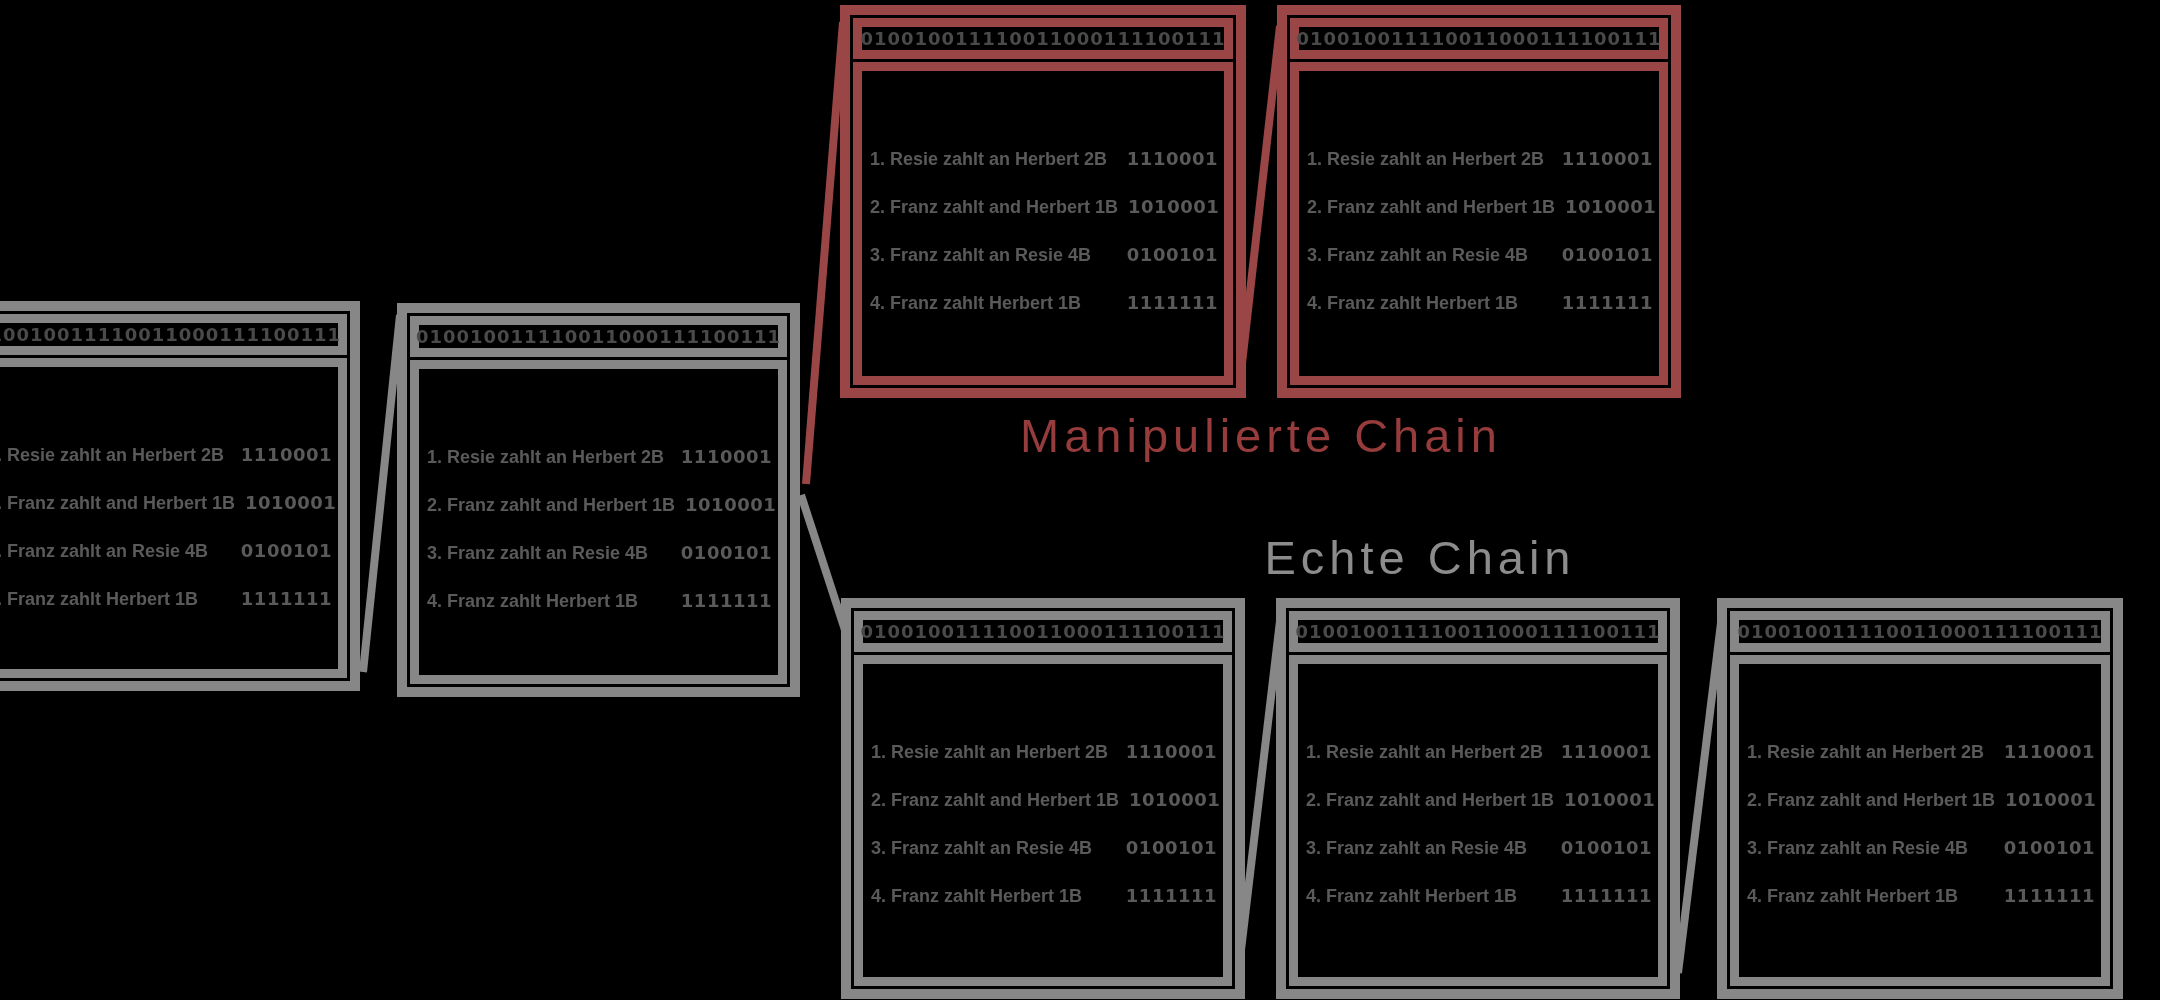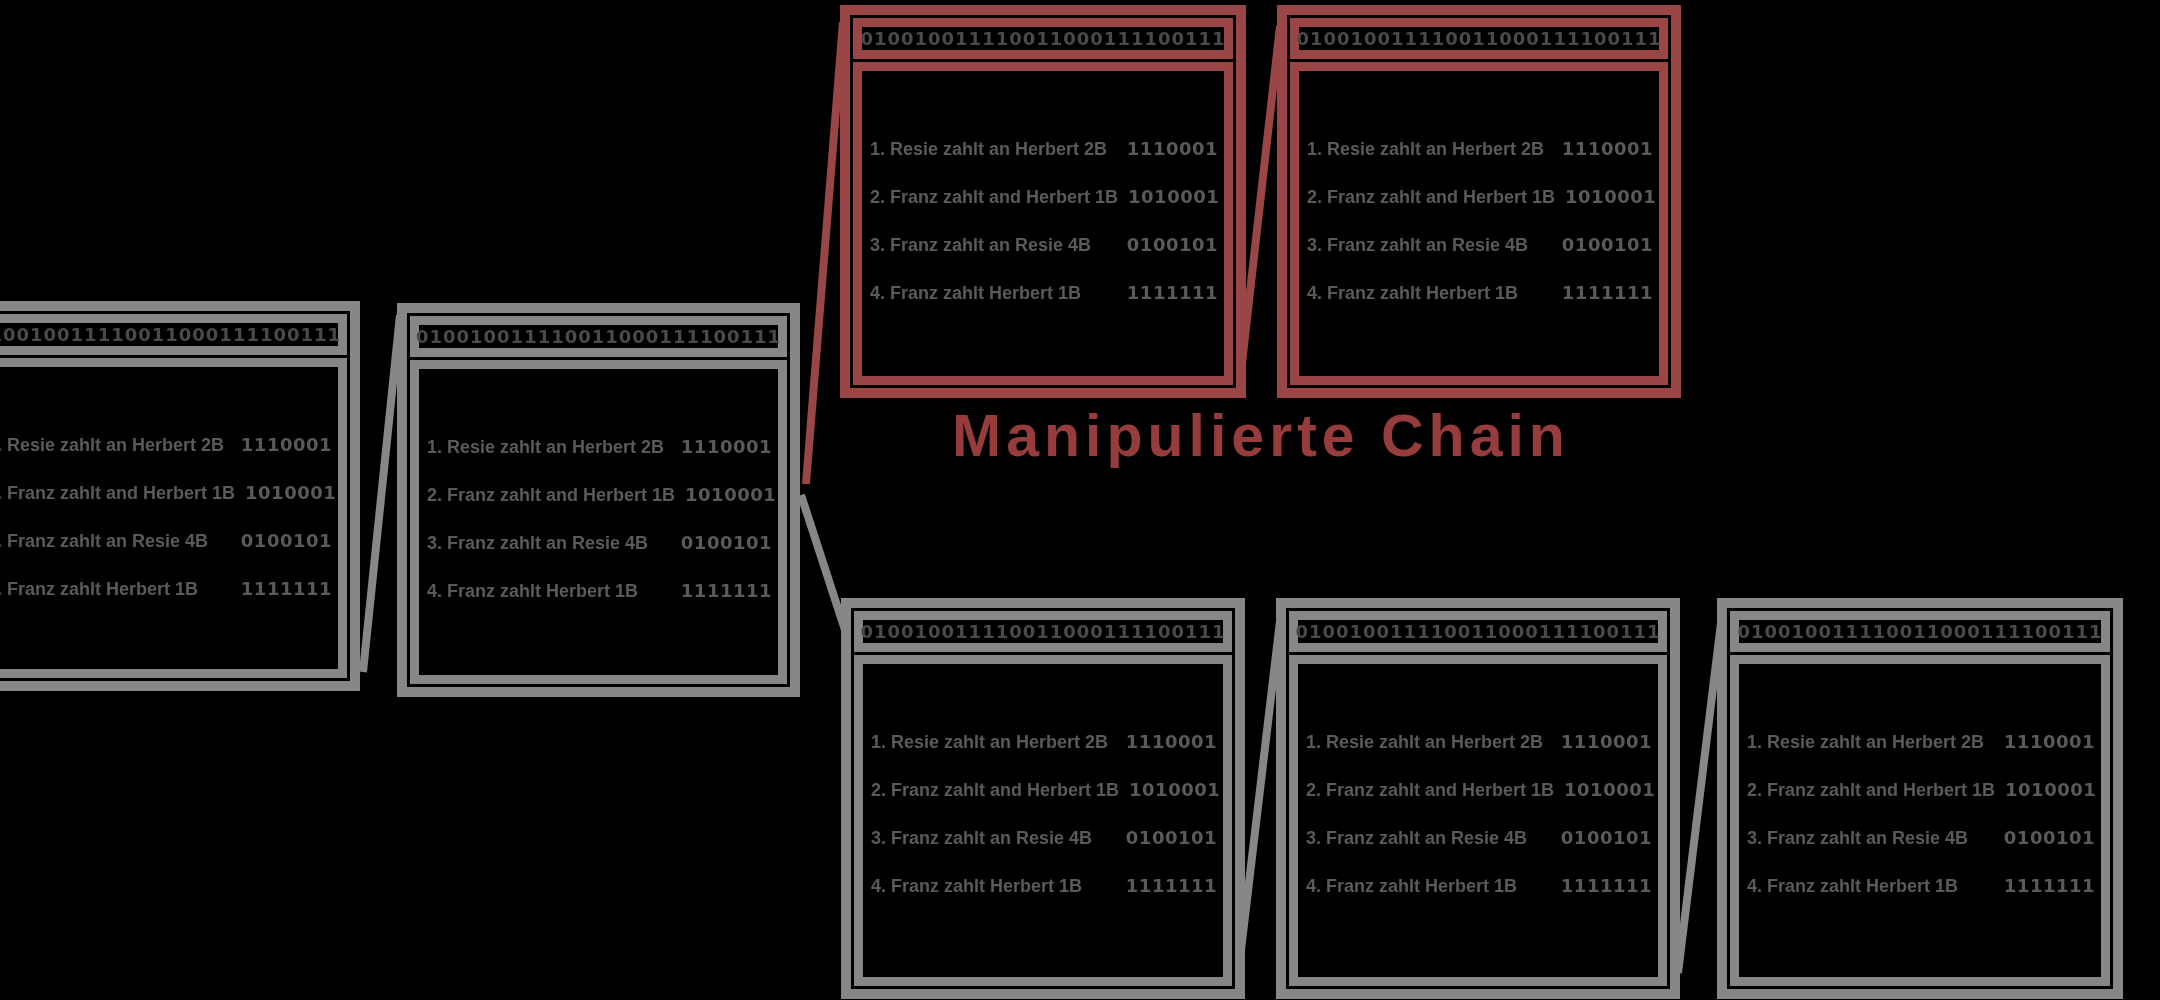--- a/index.html
+++ b/index.html
@@ -39,21 +39,21 @@
     font-size:18px;
     letter-spacing:1px;
     color:var(--hash-text);
     font-family:"DejaVu Sans","Liberation Sans",sans-serif;
   }
   .block-body{
     box-sizing:border-box;
     border:9px solid var(--c);
     margin-top:3px;
     flex:1;
-    padding:27px 6px 0 8px;
+    padding:37px 6px 0 8px;
     overflow:hidden;
   }
   .tx-row{
     display:flex;
     justify-content:space-between;
     align-items:baseline;
     height:26px;
     margin-bottom:22px;
     font-weight:bold;
     font-size:18px;
@@ -65,44 +65,44 @@
     font-family:"DejaVu Sans","Liberation Sans",sans-serif;
     letter-spacing:0.5px;
     margin-top:40px;
   }
 
   .chain-title{
     position:absolute;
     z-index:2;
     width:620px;
     text-align:center;
-    font-size:59px;
+    font-size:47px;
     letter-spacing:5px;
     line-height:60px;
     white-space:nowrap;
-    font-weight:bold;
   }
   #manipulated-title{left:951px;top:406px;color:var(--red-title);}
   #real-title{left:1110px;top:528px;color:var(--gray-title);}
 </style>
 </head>
 <body>
 
 <div id="canvas" style="background: rgb(0, 0, 0);">
   <svg id="connector-layer" width="2160" height="1000">
       <line x1="363" y1="672" x2="400" y2="315" class="connector gray"></line>
       <line x1="806" y1="484" x2="843" y2="22" class="connector red"></line>
       <line x1="801" y1="495" x2="845" y2="630" class="connector gray"></line>
       <line x1="1240" y1="381" x2="1280" y2="26" class="connector red"></line>
       <line x1="1239" y1="967" x2="1280" y2="621" class="connector gray"></line>
       <line x1="1678" y1="973" x2="1721" y2="623" class="connector gray"></line>
     </svg>
 
   <div class="chain-title" id="manipulated-title">Manipulierte Chain</div>
 
+  <div class="chain-title" id="real-title">Echte Chain</div>
 <div class="block gray" style="left: -43px; top: 301px; width: 403px; height: 390px;">
     <div class="block-header">
       <span>010010011110011000111100111</span>
     </div>
     <div class="block-body">
       <div class="tx-row">
         <span class="tx-label">1. Resie zahlt an Herbert 2B</span>
         <span class="tx-hash">1110001</span>
       </div>
       <div class="tx-row">

